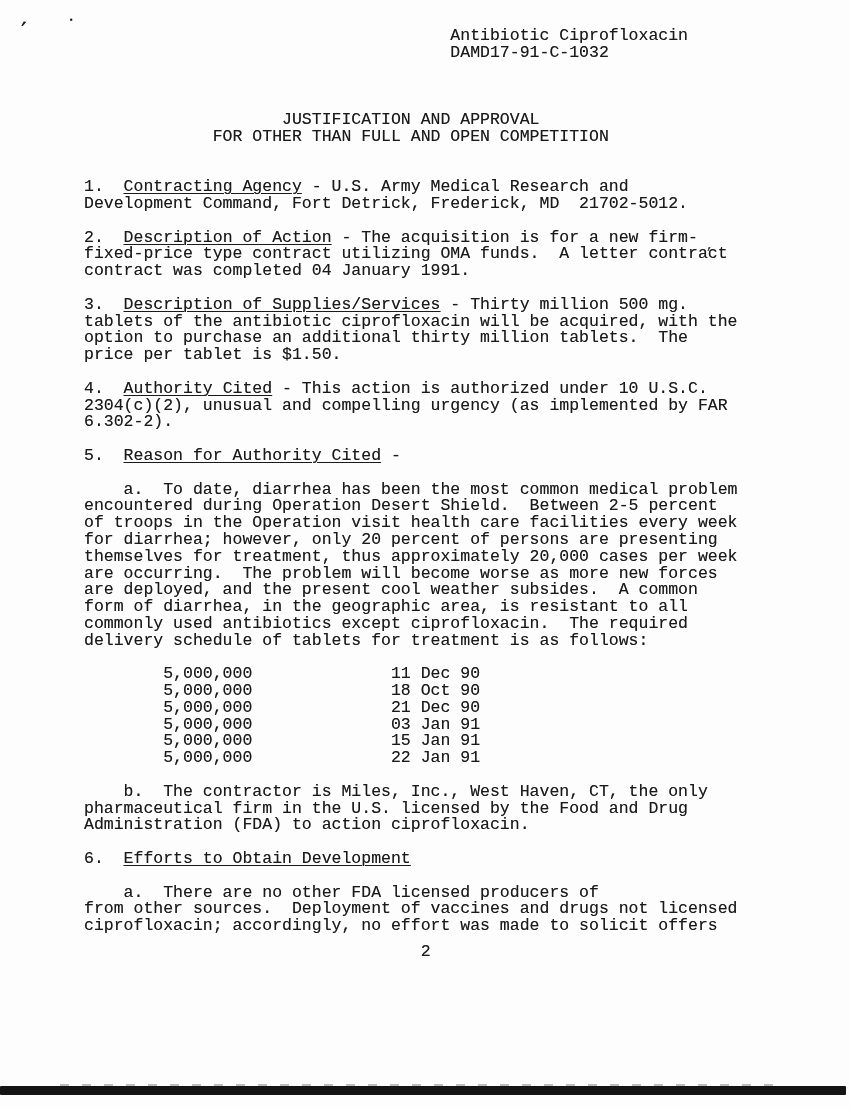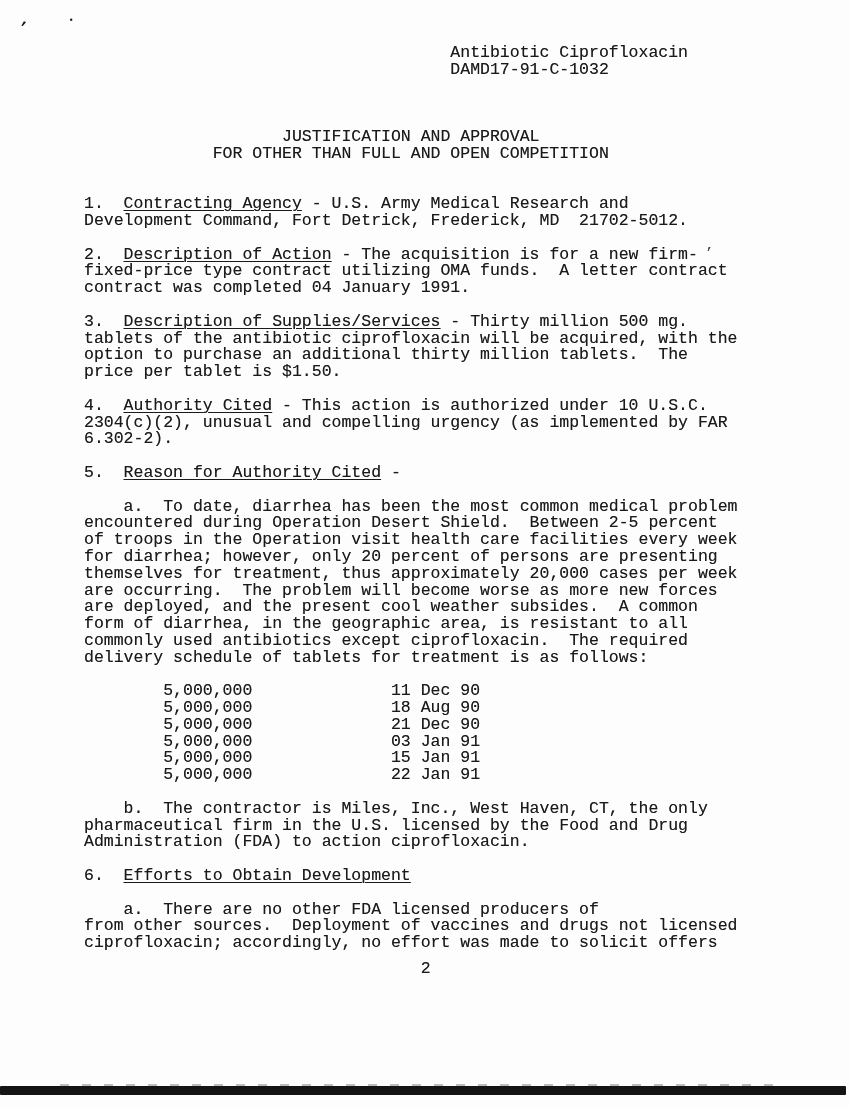--- a/index.html
+++ b/index.html
@@ -14,21 +14,21 @@
     font-family: "Liberation Mono", "DejaVu Sans Mono", monospace;
     font-size: 16.5px;
     line-height: 16.8px;
     color: #1a1a1a;
     text-shadow: 0 0 0.4px rgba(10,10,10,0.5);
   }
 
   .content {
     position: absolute;
     left: 84px;
-    top: 45px;
+    top: 28px;
     width: 740px;
   }
 
   .line { white-space: pre; height: 16.8px; }
 
   .u { text-decoration: underline; text-underline-offset: 2px; text-decoration-thickness: 1px; font-family: Liberation Mono, monospace; }
 
   
   .mt1 { margin-top: 16.8px; }
   .mt2 { margin-top: 33.6px; }
@@ -138,21 +138,21 @@
         <div class="line"><span>are occurring.  The problem will become worse as more new forces</span><span class="u"></span><span></span></div>
         <div class="line"><span>are deployed, and the present cool weather subsides.  A common</span><span class="u"></span><span></span></div>
         <div class="line"><span>form of diarrhea, in the geographic area, is resistant to all</span><span class="u"></span><span></span></div>
         <div class="line"><span>commonly used antibiotics except ciprofloxacin.  The required</span><span class="u"></span><span></span></div>
         <div class="line"><span>delivery schedule of tablets for treatment is as follows:</span><span class="u"></span><span></span></div>
       </section>
 
     <section class="mt1">
 
     <div class="line"><span class="sched-qty">5,000,000</span><span>11 Dec 90</span></div>
-        <div class="line"><span class="sched-qty">5,000,000</span><span>18 Aug 90</span></div>
+        <div class="line"><span class="sched-qty">5,000,000</span><span>18 Oct 90</span></div>
         <div class="line"><span class="sched-qty">5,000,000</span><span>21 Dec 90</span></div>
         <div class="line"><span class="sched-qty">5,000,000</span><span>03 Jan 91</span></div>
         <div class="line"><span class="sched-qty">5,000,000</span><span>15 Jan 91</span></div>
         <div class="line"><span class="sched-qty">5,000,000</span><span>22 Jan 91</span></div>
       </section>
 
     <section class="mt1">
 
     <div class="line"><span>    b.  The contractor is Miles, Inc., West Haven, CT, the only</span><span class="u"></span><span></span></div>
         <div class="line"><span>pharmaceutical firm in the U.S. licensed by the Food and Drug</span><span class="u"></span><span></span></div>

